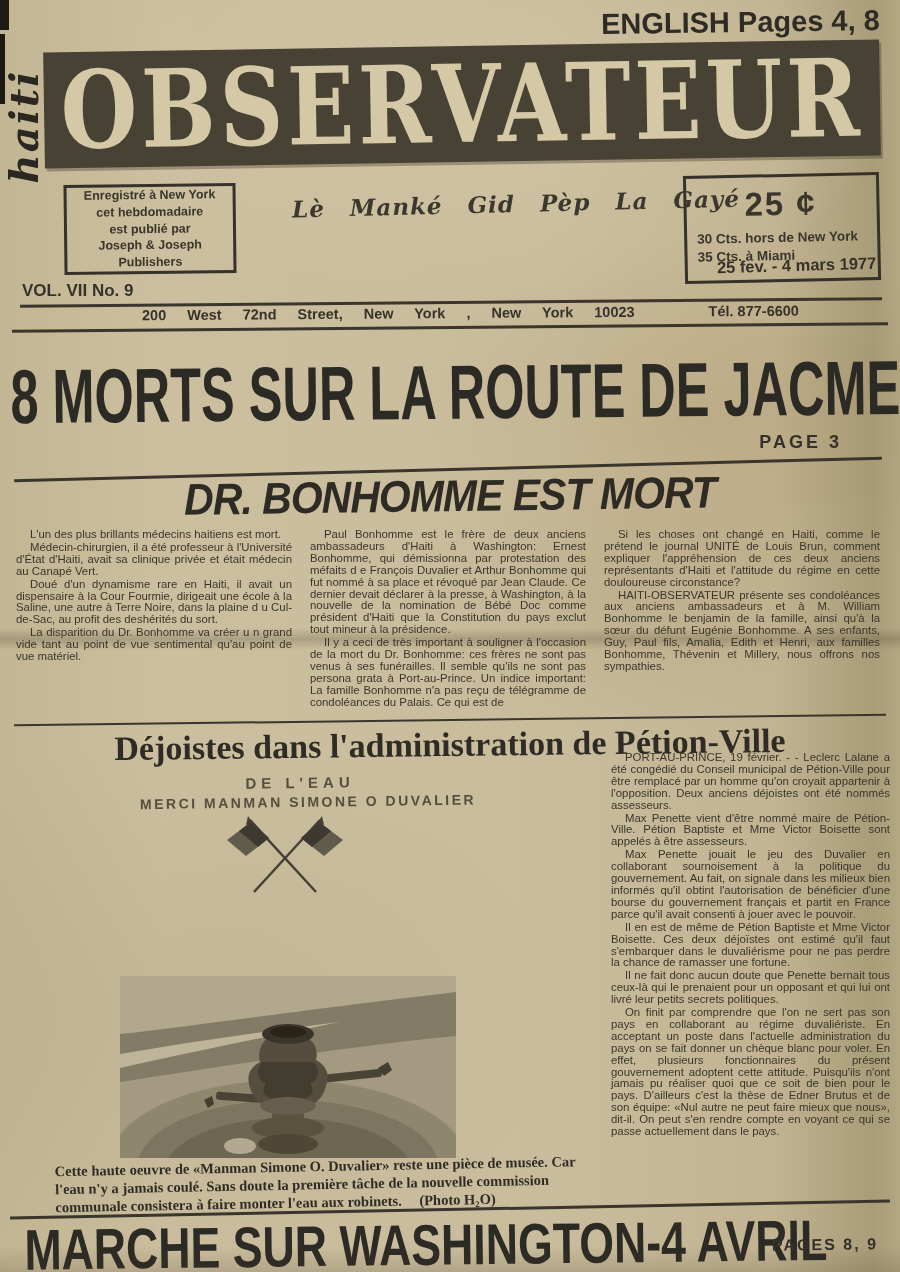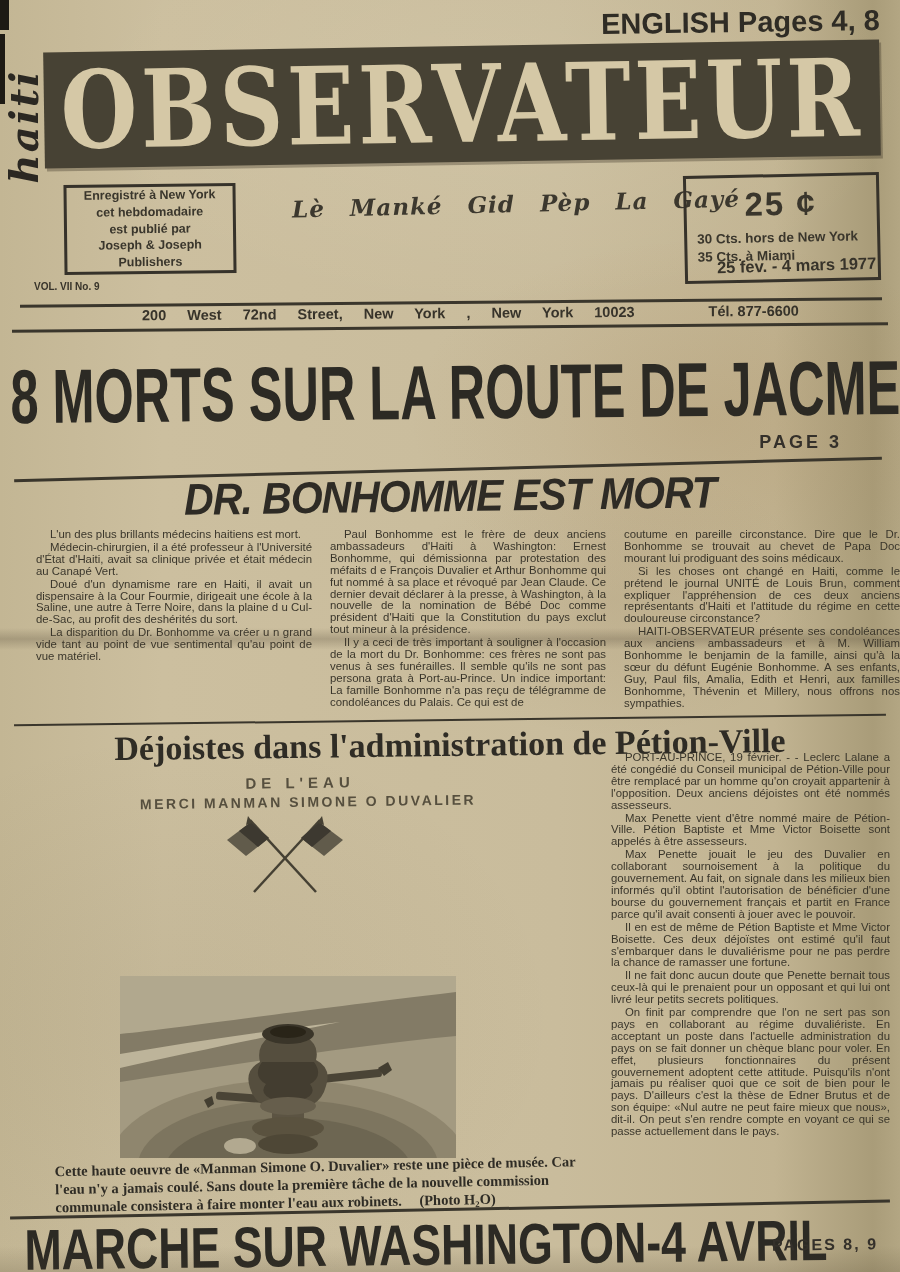--- a/index.html
+++ b/index.html
@@ -42,40 +42,40 @@
   .motto{position:absolute;left:292px;top:190px;font-family:"DejaVu Serif",serif;font-style:italic;
     font-size:23px;font-weight:bold;transform:rotate(-1.4deg);word-spacing:16px;letter-spacing:1px;color:#3c382e;}
 
   .price-box{position:absolute;left:684px;top:174px;width:196px;height:108px;border:3px solid #36322a;
     transform:rotate(-1.2deg);padding:6px 8px 0 10px;box-sizing:border-box;color:#3a362c;}
   .price-box .price{font-size:33px;font-weight:bold;margin:2px 0 6px 48px;letter-spacing:2px;}
   .price-box .sub{font-size:13.5px;font-weight:bold;line-height:1.35;}
 
   .date-line{position:absolute;right:24px;top:256px;font-size:16.5px;font-weight:bold;
     transform:rotate(-1.6deg);color:#37332a;}
-  .vol-line{position:absolute;left:34px;top:281px;font-size:10px;font-weight:bold;color:#37332a;}
+  .vol-line{position:absolute;left:22px;top:281px;font-size:17px;font-weight:bold;color:#37332a;}
   .rule{position:absolute;background:#3a362c;height:2.5px;}
   .rule-a{left:20px;width:862px;top:301px;transform:rotate(-0.5deg);}
   .address-line{position:absolute;left:142px;top:305px;font-size:14.5px;font-weight:bold;
     transform:rotate(-0.4deg);color:#37332a;display:flex;gap:74px;white-space:nowrap;}
   .address-line .addr{word-spacing:17px;}
   .rule-b{left:12px;width:876px;top:326px;transform:rotate(-0.5deg);}
 
   .lead-headline{position:absolute;left:10px;top:352px;font-size:58px;font-weight:bold;
     white-space:nowrap;letter-spacing:0px;color:#2c2a24;
     transform:rotate(-0.6deg) scale(0.87,1.32);transform-origin:left top;}
   .lead-pageref{position:absolute;right:58px;top:432px;font-size:18px;font-weight:bold;
     letter-spacing:3px;color:#34302a;}
   .rule-c{left:14px;width:868px;top:468px;transform:rotate(-1.5deg);}
 
   .obit-headline{position:absolute;left:0;width:100%;top:473px;text-align:center;
     font-size:41px;font-weight:bold;font-style:italic;letter-spacing:-1px;color:#2e2b25;
     transform:rotate(-0.8deg) scaleY(1.08);}
 
-  .columns{position:absolute;left:36px;top:529px;width:864px;display:flex;gap:18px;}
+  .columns{position:absolute;left:16px;top:529px;width:864px;display:flex;gap:18px;}
   .columns .col{flex:1;font-size:11.4px;line-height:11.9px;text-align:justify;color:#3a362b;}
   .columns p{margin:0 0 1px 0;text-indent:14px;}
   .columns p.noindent{text-indent:0;}
 
   .rule-d{left:14px;width:872px;top:719px;transform:rotate(-0.7deg);height:2px;}
 
   .dejoistes-headline{position:absolute;left:0;width:100%;top:726px;text-align:center;
     font-family:"Liberation Serif",serif;font-weight:bold;font-size:34px;color:#2f2c25;
     transform:rotate(-0.7deg);letter-spacing:0px;}
 
@@ -157,21 +157,20 @@
       <p>L'un des plus brillants médecins haitiens est mort.</p>
       <p>Médecin-chirurgien, il a été professeur à l'Université d'État d'Haiti, avait sa clinique privée et était médecin au Canapé Vert.</p>
       <p>Doué d'un dynamisme rare en Haiti, il avait un dispensaire à la Cour Fourmie, dirigeait une école à la Saline, une autre à Terre Noire, dans la plaine d u Cul-de-Sac, au profit des deshérités du sort.</p>
       <p>La disparition du Dr. Bonhomme va créer u n grand vide tant au point de vue sentimental qu'au point de vue matériel.</p>
     </div>
     <div class="col">
       <p>Paul Bonhomme est le frère de deux anciens ambassadeurs d'Haiti à Washington: Ernest Bonhomme, qui démissionna par protestation des méfaits d e François Duvalier et Arthur Bonhomme qui fut nommé à sa place et révoqué par Jean Claude. Ce dernier devait déclarer à la presse, à Washington, à la nouvelle de la nomination de Bébé Doc comme président d'Haiti que la Constitution du pays exclut tout mineur à la présidence.</p>
       <p>Il y a ceci de très important à souligner à l'occasion de la mort du Dr. Bonhomme: ces frères ne sont pas venus à ses funérailles. Il semble qu'ils ne sont pas persona grata à Port-au-Prince. Un indice important: La famille Bonhomme n'a pas reçu de télégramme de condoléances du Palais. Ce qui est de</p>
     </div>
     <div class="col">
-      <p class="noindent">coutume en pareille circonstance. Dire que le Dr. Bonhomme se trouvait au chevet de Papa Doc mourant lui prodiguant des soins médicaux.</p>
       <p>Si les choses ont changé en Haiti, comme le prétend le journal UNITÉ de Louis Brun, comment expliquer l'appréhension de ces deux anciens représentants d'Haiti et l'attitude du régime en cette douloureuse circonstance?</p>
       <p>HAITI-OBSERVATEUR présente ses condoléances aux anciens ambassadeurs et à M. William Bonhomme le benjamin de la famille, ainsi qu'à la sœur du défunt Eugénie Bonhomme. A ses enfants, Guy, Paul fils, Amalia, Edith et Henri, aux familles Bonhomme, Thévenin et Millery, nous offrons nos sympathies.</p>
     </div>
   </div>
 
   <div class="crease" style="top:628px;"></div>
 
   <div class="rule rule-d"></div>
 
   <div class="dejoistes-headline">Déjoistes dans l'administration de Pétion-Ville</div>

